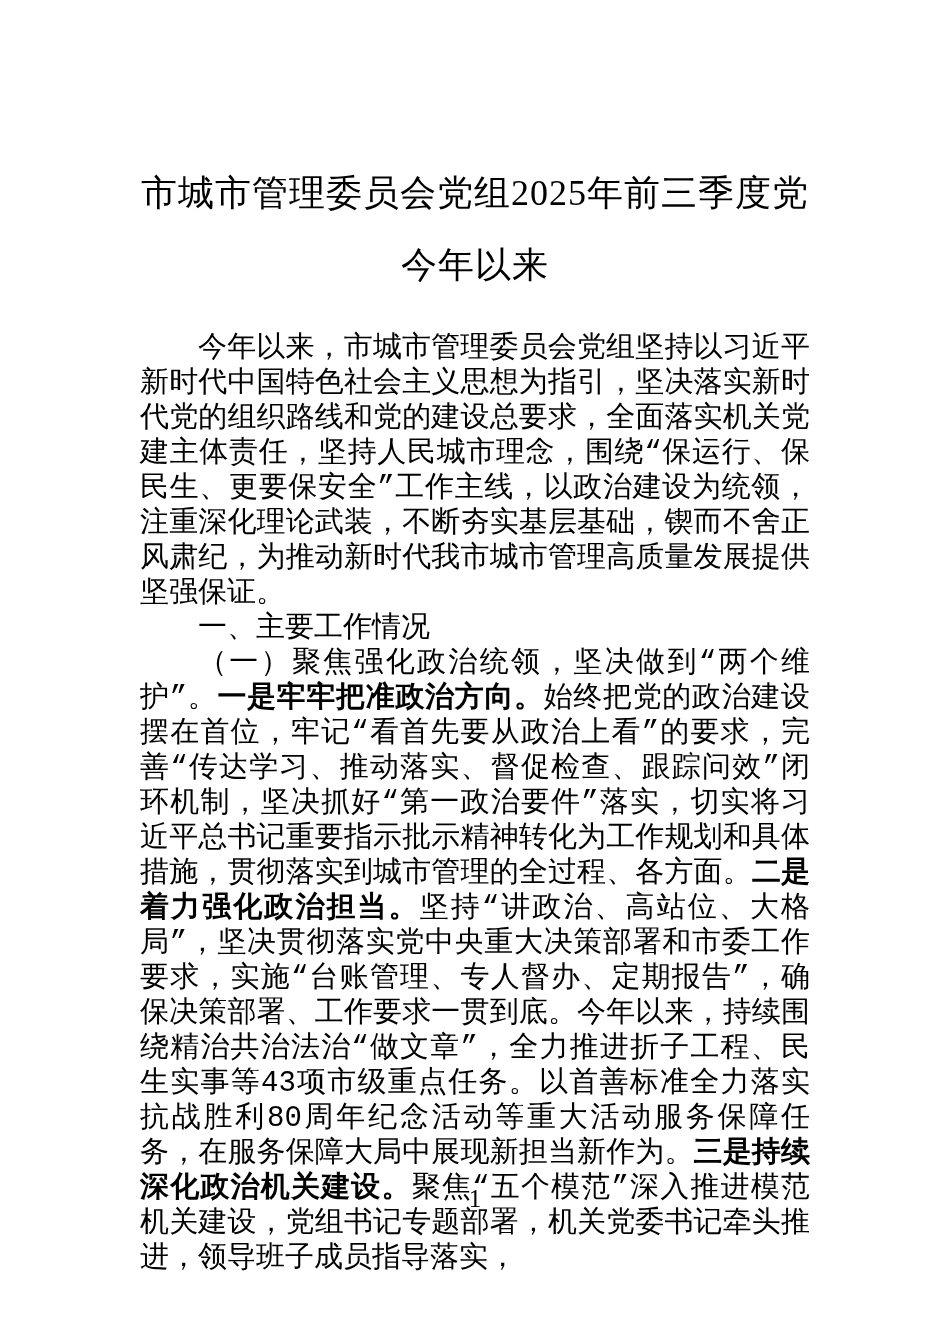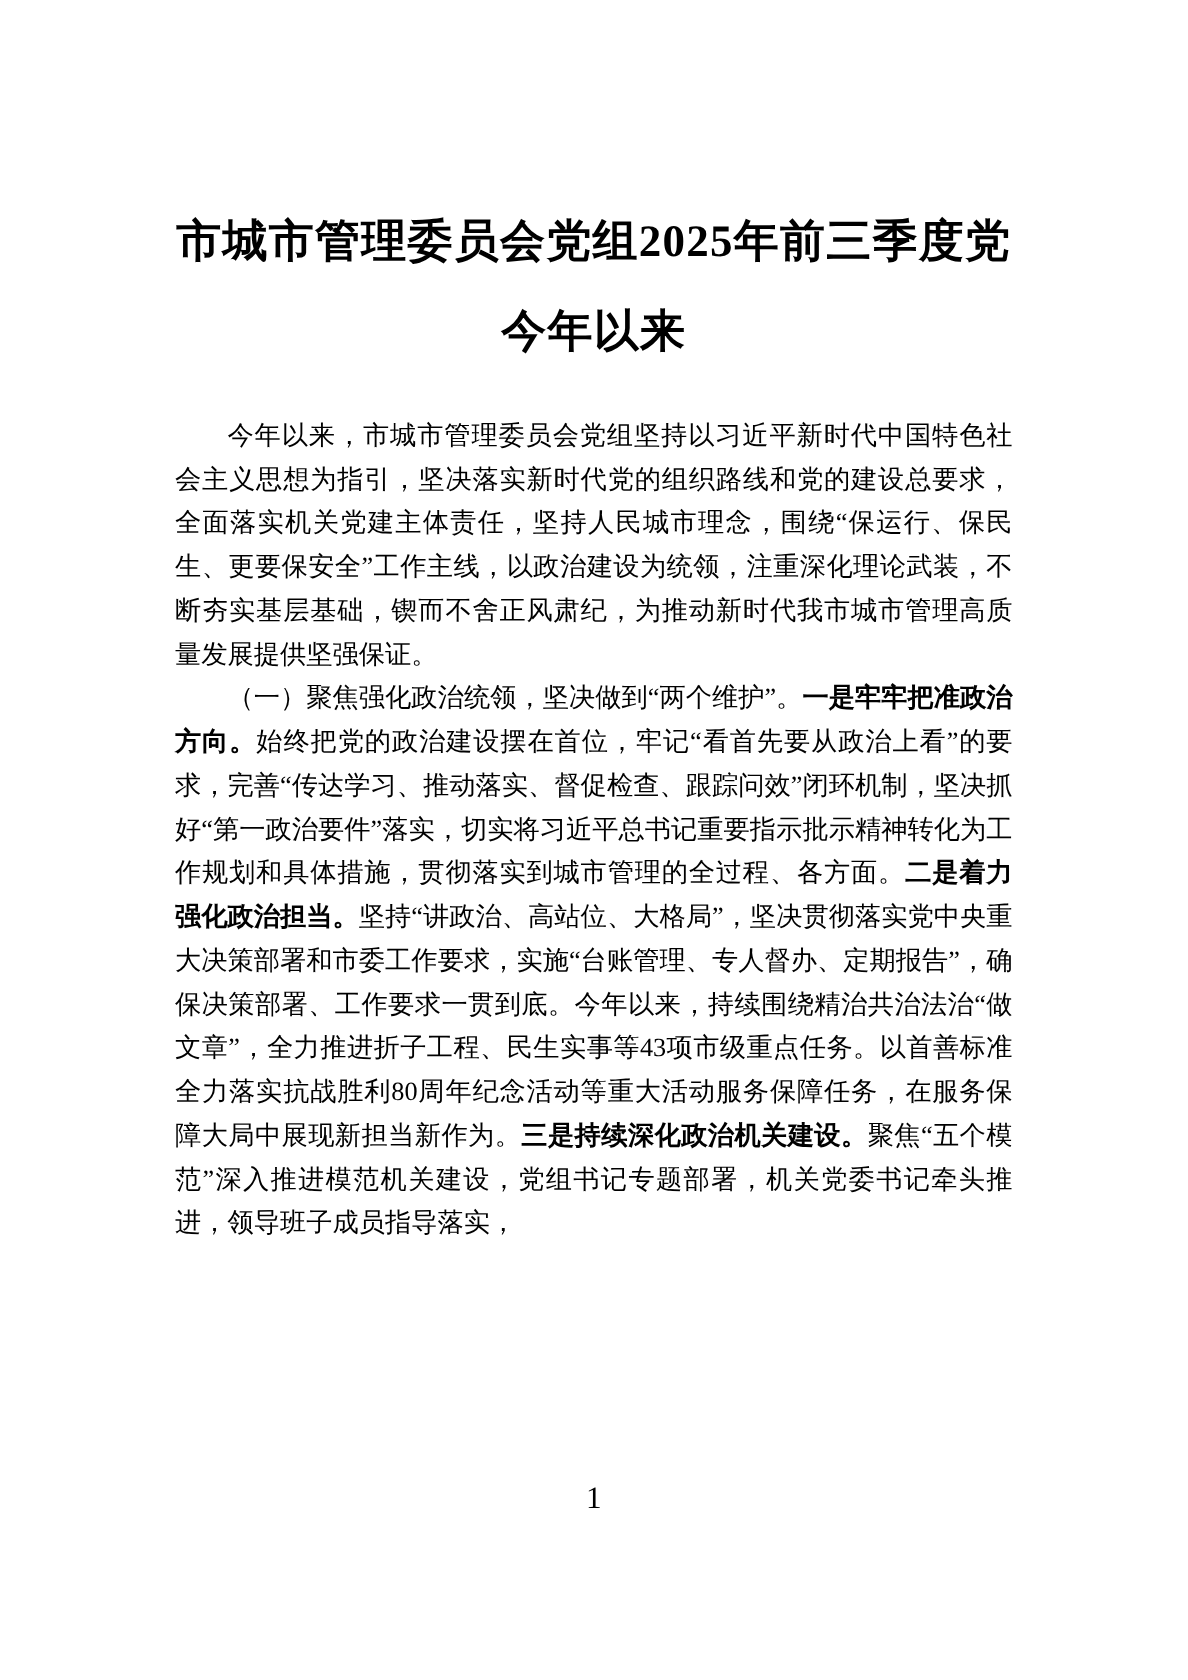--- a/index.html
+++ b/index.html
@@ -16,29 +16,29 @@
     overflow: hidden;
   }
   
   .doc-title {
     margin: 0 140px;
     padding-top: 157px;
     text-align: center;
     font-family: "Liberation Serif", sans-serif;
     font-size: 36px;
     line-height: 72px;
-    font-weight: bold;
+    font-weight: normal;
     letter-spacing: 1px;
   }
   .title-line { display: block; }
 
   .body-text {
     margin: 30px 140px 0 140px;
-    font-family: Liberation Serif, serif;
-    font-size: 21px;
+    font-family: Liberation Mono, monospace;
+    font-size: 29px;
     line-height: 35px;
     text-align: justify;
     text-justify: inter-ideograph;
   }
   p.para {
     margin: 0;
     padding: 0;
     text-indent: 2em;
   }
   .body-text strong { font-weight: 700; }
@@ -59,18 +59,19 @@
 
 <div class="page">
 
   <h1 class="doc-title">
       <span class="title-line">市城市管理委员会党组2025年前三季度党</span>
       <span class="title-line">今年以来</span>
     </h1>
 
   <div class="body-text">
     <p class="para">今年以来，市城市管理委员会党组坚持以习近平新时代中国特色社会主义思想为指引，坚决落实新时代党的组织路线和党的建设总要求，全面落实机关党建主体责任，坚持人民城市理念，围绕“保运行、保民生、更要保安全”工作主线，以政治建设为统领，注重深化理论武装，不断夯实基层基础，锲而不舍正风肃纪，为推动新时代我市城市管理高质量发展提供坚强保证。</p>
+    <p class="para">一、主要工作情况</p>
     <p class="para"><span>（一）聚焦强化政治统领，坚决做到“两个维护”。</span><strong>一是牢牢把准政治方向。</strong><span>始终把党的政治建设摆在首位，牢记“看首先要从政治上看”的要求，完善“传达学习、推动落实、督促检查、跟踪问效”闭环机制，坚决抓好“第一政治要件”落实，切实将习近平总书记重要指示批示精神转化为工作规划和具体措施，贯彻落实到城市管理的全过程、各方面。</span><strong>二是着力强化政治担当。</strong><span>坚持“讲政治、高站位、大格局”，坚决贯彻落实党中央重大决策部署和市委工作要求，实施“台账管理、专人督办、定期报告”，确保决策部署、工作要求一贯到底。今年以来，持续围绕精治共治法治“做文章”，全力推进折子工程、民生实事等43项市级重点任务。以首善标准全力落实抗战胜利80周年纪念活动等重大活动服务保障任务，在服务保障大局中展现新担当新作为。</span><strong>三是持续深化政治机关建设。</strong><span>聚焦“五个模范”深入推进模范机关建设，党组书记专题部署，机关党委书记牵头推进，领导班子成员指导落实，</span></p>
   </div>
 
   <div class="page-number">1</div>
 
 </div>
 
 </body></html>

